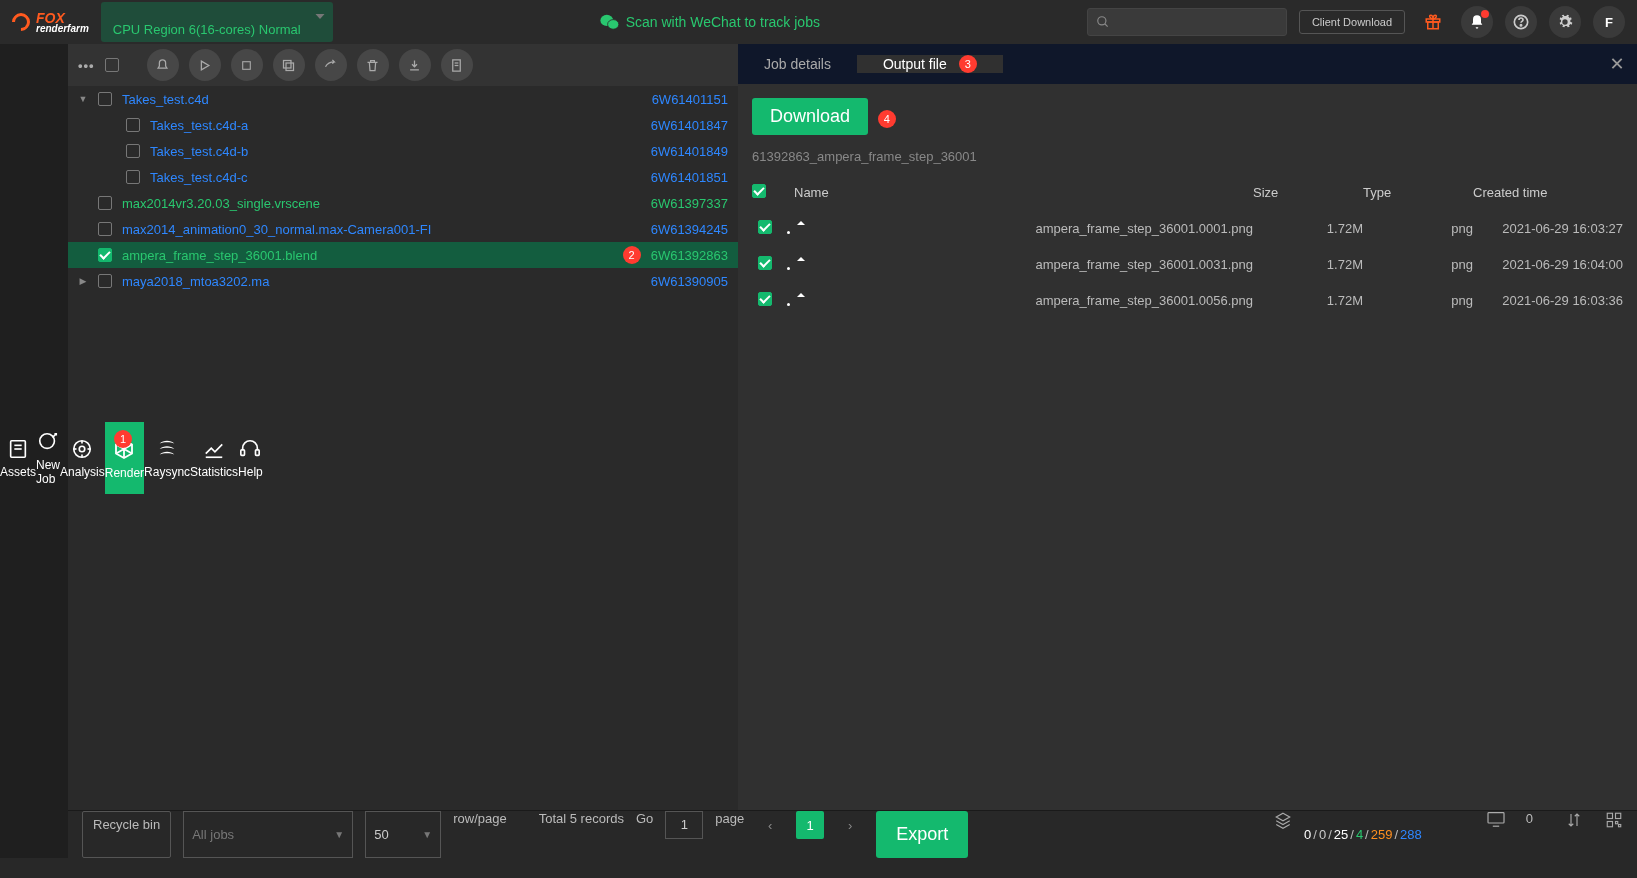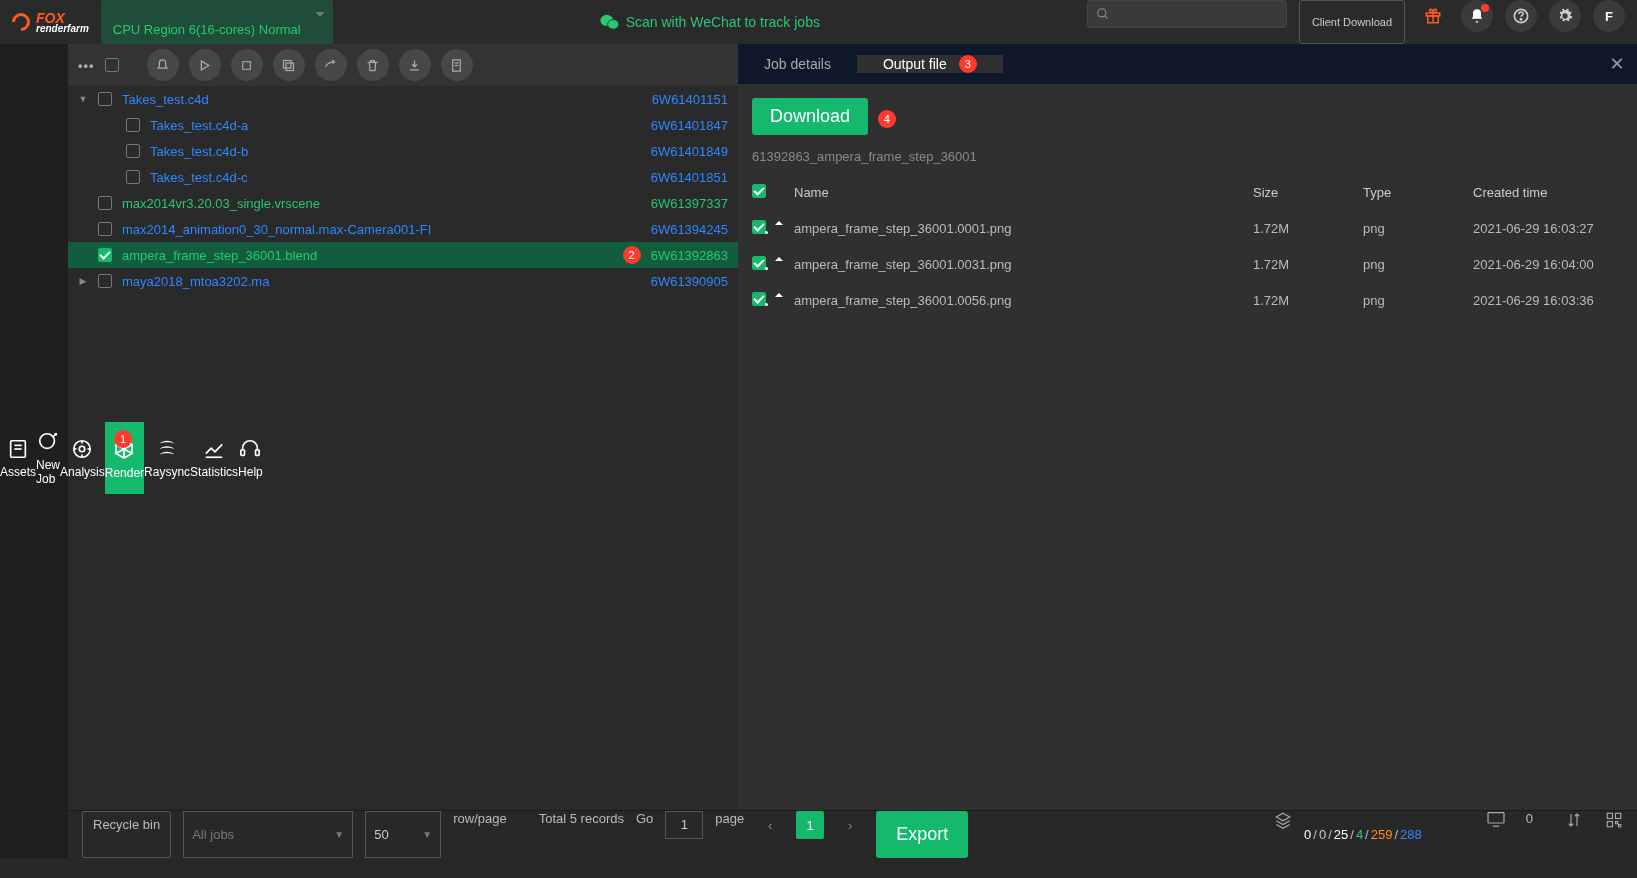--- a/index.html
+++ b/index.html
@@ -1,17 +1,17 @@
 <!DOCTYPE html>
 <html><head>
 <meta charset="utf-8">
 <style>
 * { box-sizing: border-box; margin: 0; padding: 0; }
 body { font-family: Arial, sans-serif; background: #282828; color: #ccc; font-size: 13px; width: 1637px; height: 878px; overflow: hidden; position: relative; }
-.topbar { height: 44px; background: #2a2a2a; display: flex; padding: 0 12px; gap: 12px; }
+.topbar { height: 44px; background: #2a2a2a; display: flex; align-items: center; padding: 0 12px; gap: 12px; }
 .logo { display: flex; align-items: center; gap: 6px; }
 .logo-mark { width: 18px; height: 18px; border: 3px solid #ff5a1f; border-radius: 50%; border-left-color: transparent; transform: rotate(-45deg); }
 .logo-text { font-size: 14px; font-style: italic; font-weight: bold; }
 .logo-text .fox { color: #ff5a1f; font-weight: bold; }
 .logo-text .rf { color: #fff; font-weight: bold; display: block; font-size: 10px; margin-top: -3px; }
 .region-sel { background: #1f4d3a; color: #29c76f; padding: 20px 32px 5px 12px; border-radius: 3px; font-size: 13px; display: flex; align-items: center; gap: 8px; position: relative; }
 .region-sel::after { content: ''; border: 5px solid transparent; border-top-color: #777; position: absolute; right: 8px; top: 12px; transform: scale(0.9,1);}
 .spacer { flex: 1; }
 .wechat { color: #29c76f; display: flex; align-items: center; gap: 6px; font-size: 14px; }
 .search { background: #3a3a3a; border: 1px solid #444; border-radius: 3px; width: 200px; height: 28px; display: flex; align-items: center; padding: 0 8px; gap: 6px; }
@@ -50,21 +50,21 @@
 .tabs { height: 40px; display: flex; align-items: center; background: #0f172a; position: relative; }
 .tab { padding: 0 26px; display: flex; align-items: center; gap: 6px; color: #aaa; font-size: 14px; }
 .tab.active { background: #303030; color: #fff; }
 .tabs .close { margin-left: auto; width: 40px; display: flex; align-items: center; justify-content: center; color: #999; font-size: 18px; }
 .dl-bar { padding: 14px 14px 10px; }
 .btn-green { background: #14b96e; color: #fff; border: none; padding: 8px 18px; border-radius: 3px; font-size: 18px; display:inline-flex; align-items:center; }
 .filepath { padding: 4px 14px 10px; color: #888; font-size: 13px; }
 .ftable { padding: 0 14px; }
 .fhead, .frow { display: flex; align-items: center; height: 36px; gap: 0; }
 .fhead { color: #ccc; border-bottom: 0px solid #444; }
-.frow { color: #bbb; }
+.frow { color: #bbb; text-align: right; }
 .col-chk { width: 20px; }
 .col-icon { width: 22px; }
 .col-name { flex: 1; }
 .col-size { width: 110px; }
 .col-type { width: 110px; }
 .col-created { width: 150px; }
 .img-icon { width: 20px; height: 18px; background: #2e87ff; border-radius: 3px; position: relative; }
 .img-icon::after { content:''; position:absolute; left:3px; bottom:3px; width:0; height:0; border:4px solid transparent; border-bottom-color:#fff; }
 .img-icon::before { content:''; position:absolute; right:4px; top:3px; width:3px; height:3px; border-radius:50%; background:#fff; }
 .footer { height: 48px; background: #282828; border-top: 1px solid #1a1a1a; display: flex; padding: 0 14px; gap: 12px; font-size: 13px; color: #bbb; }

